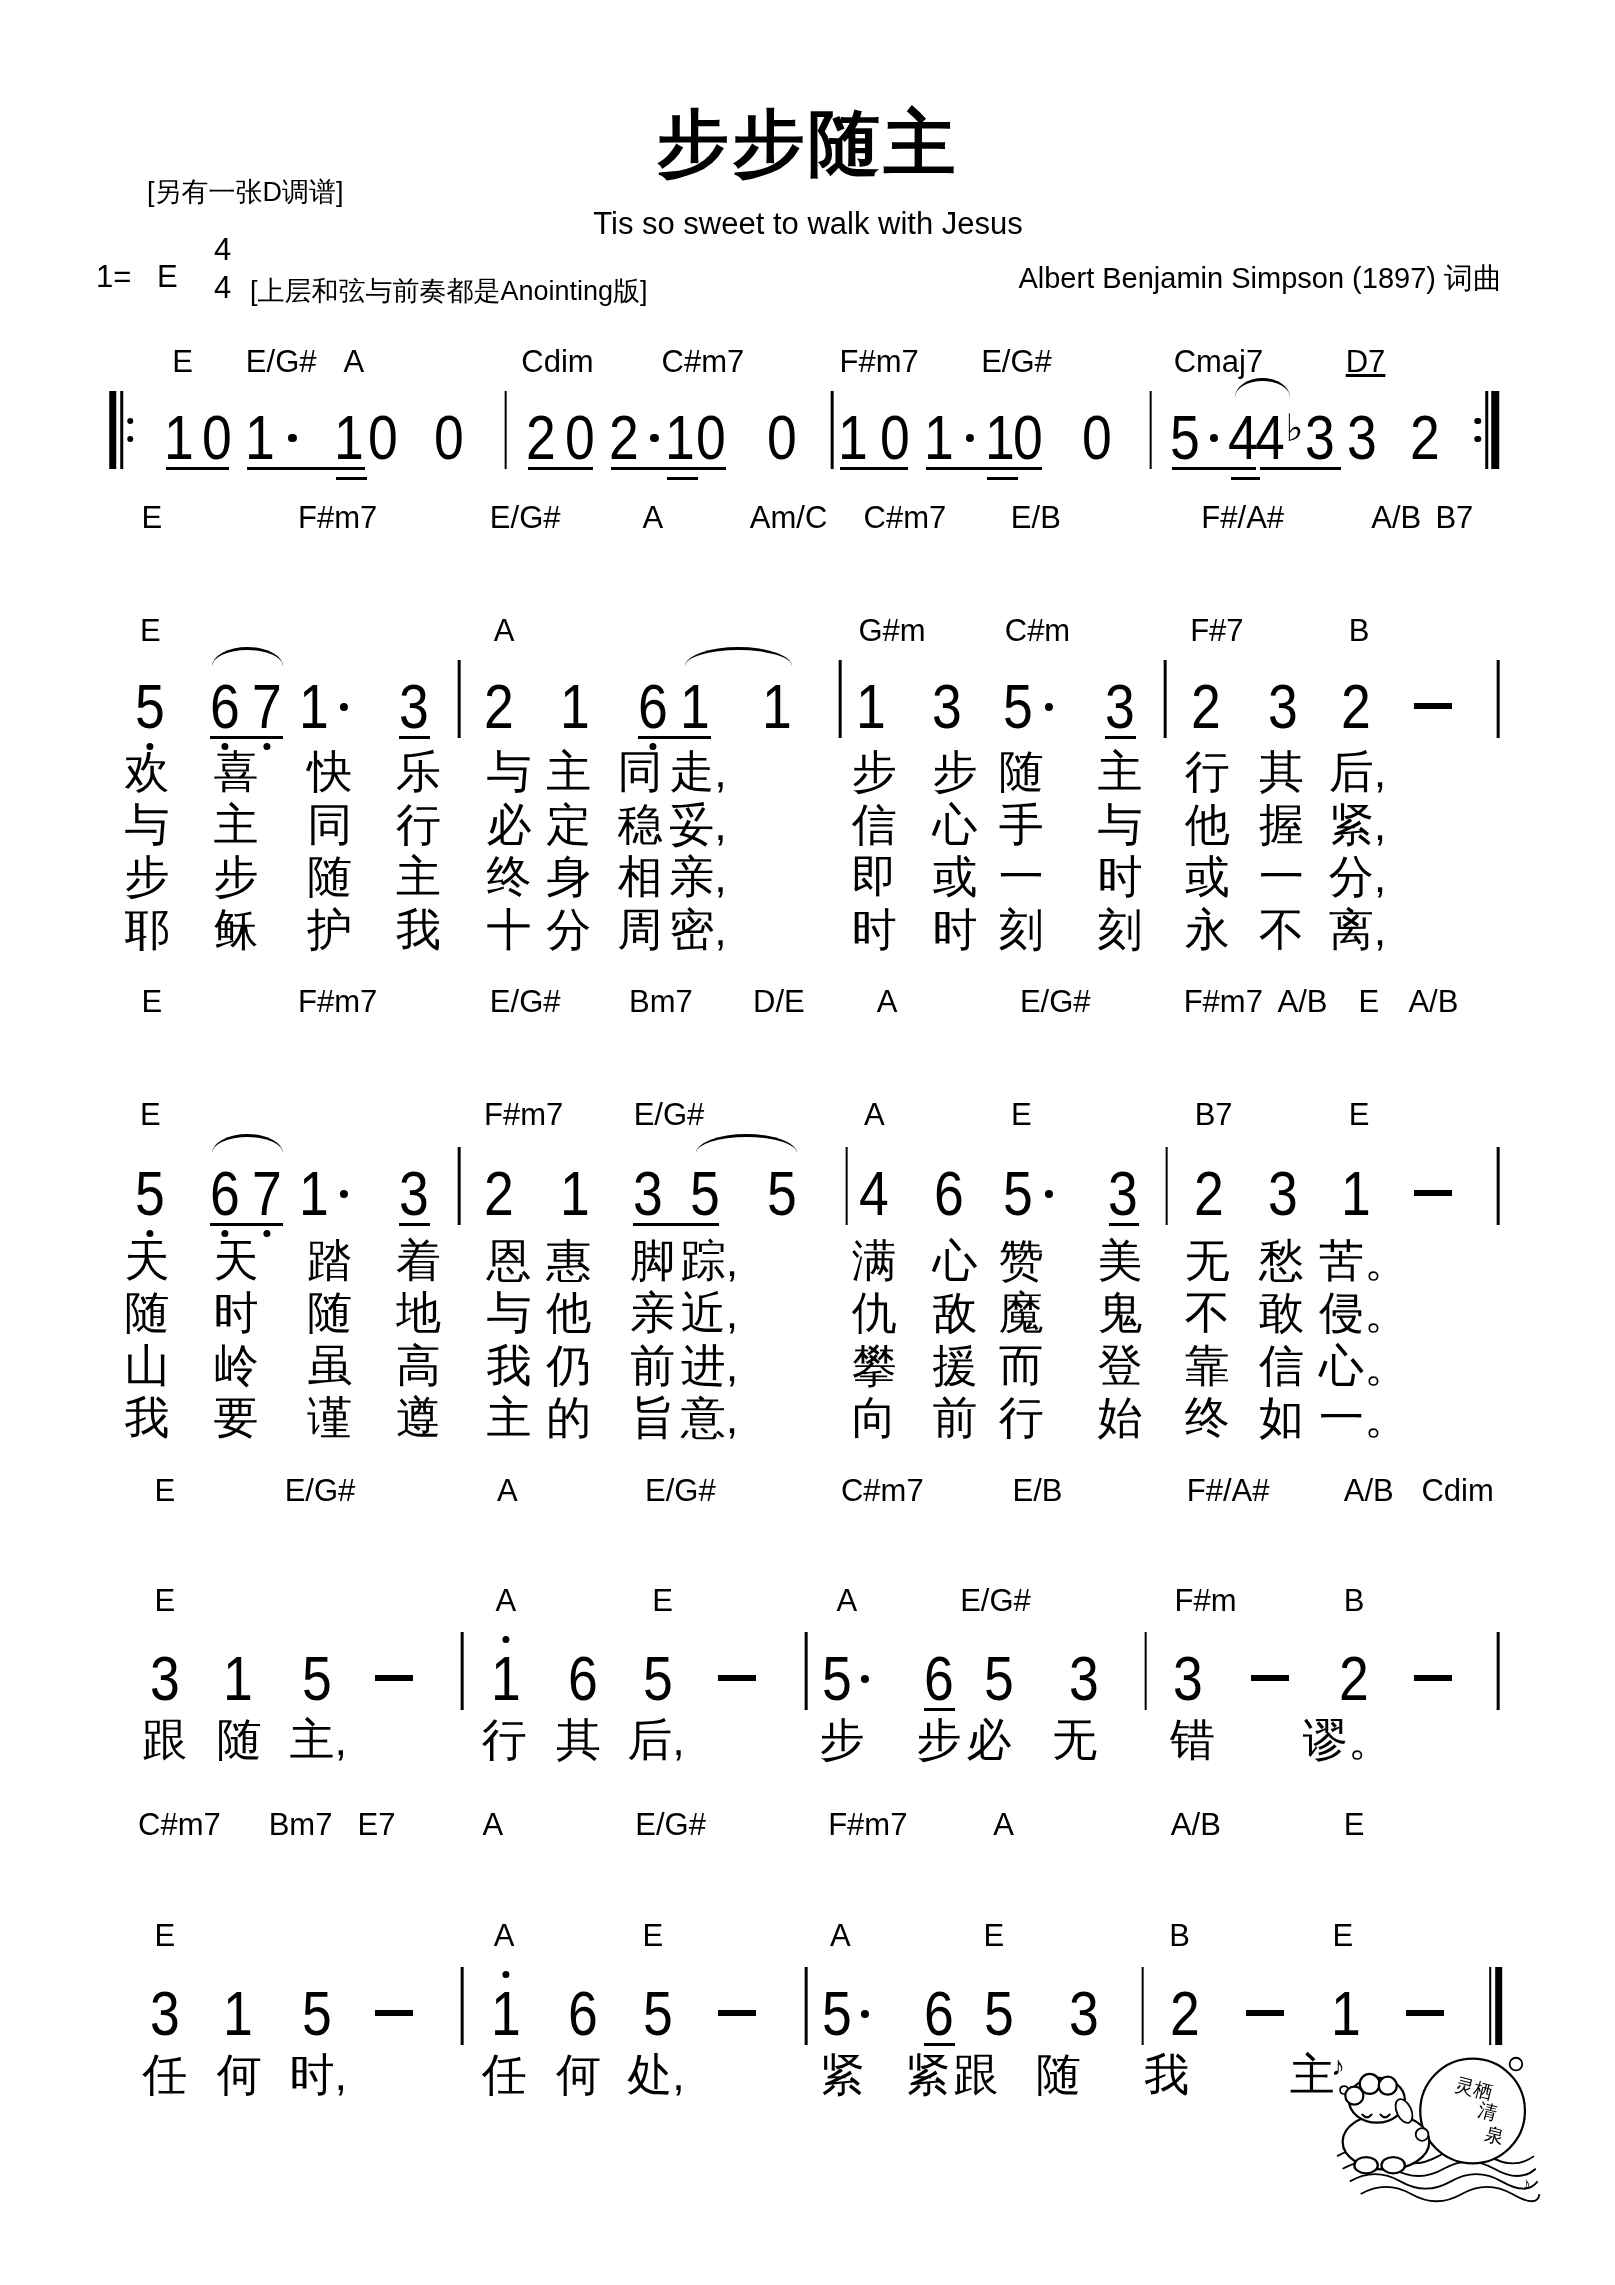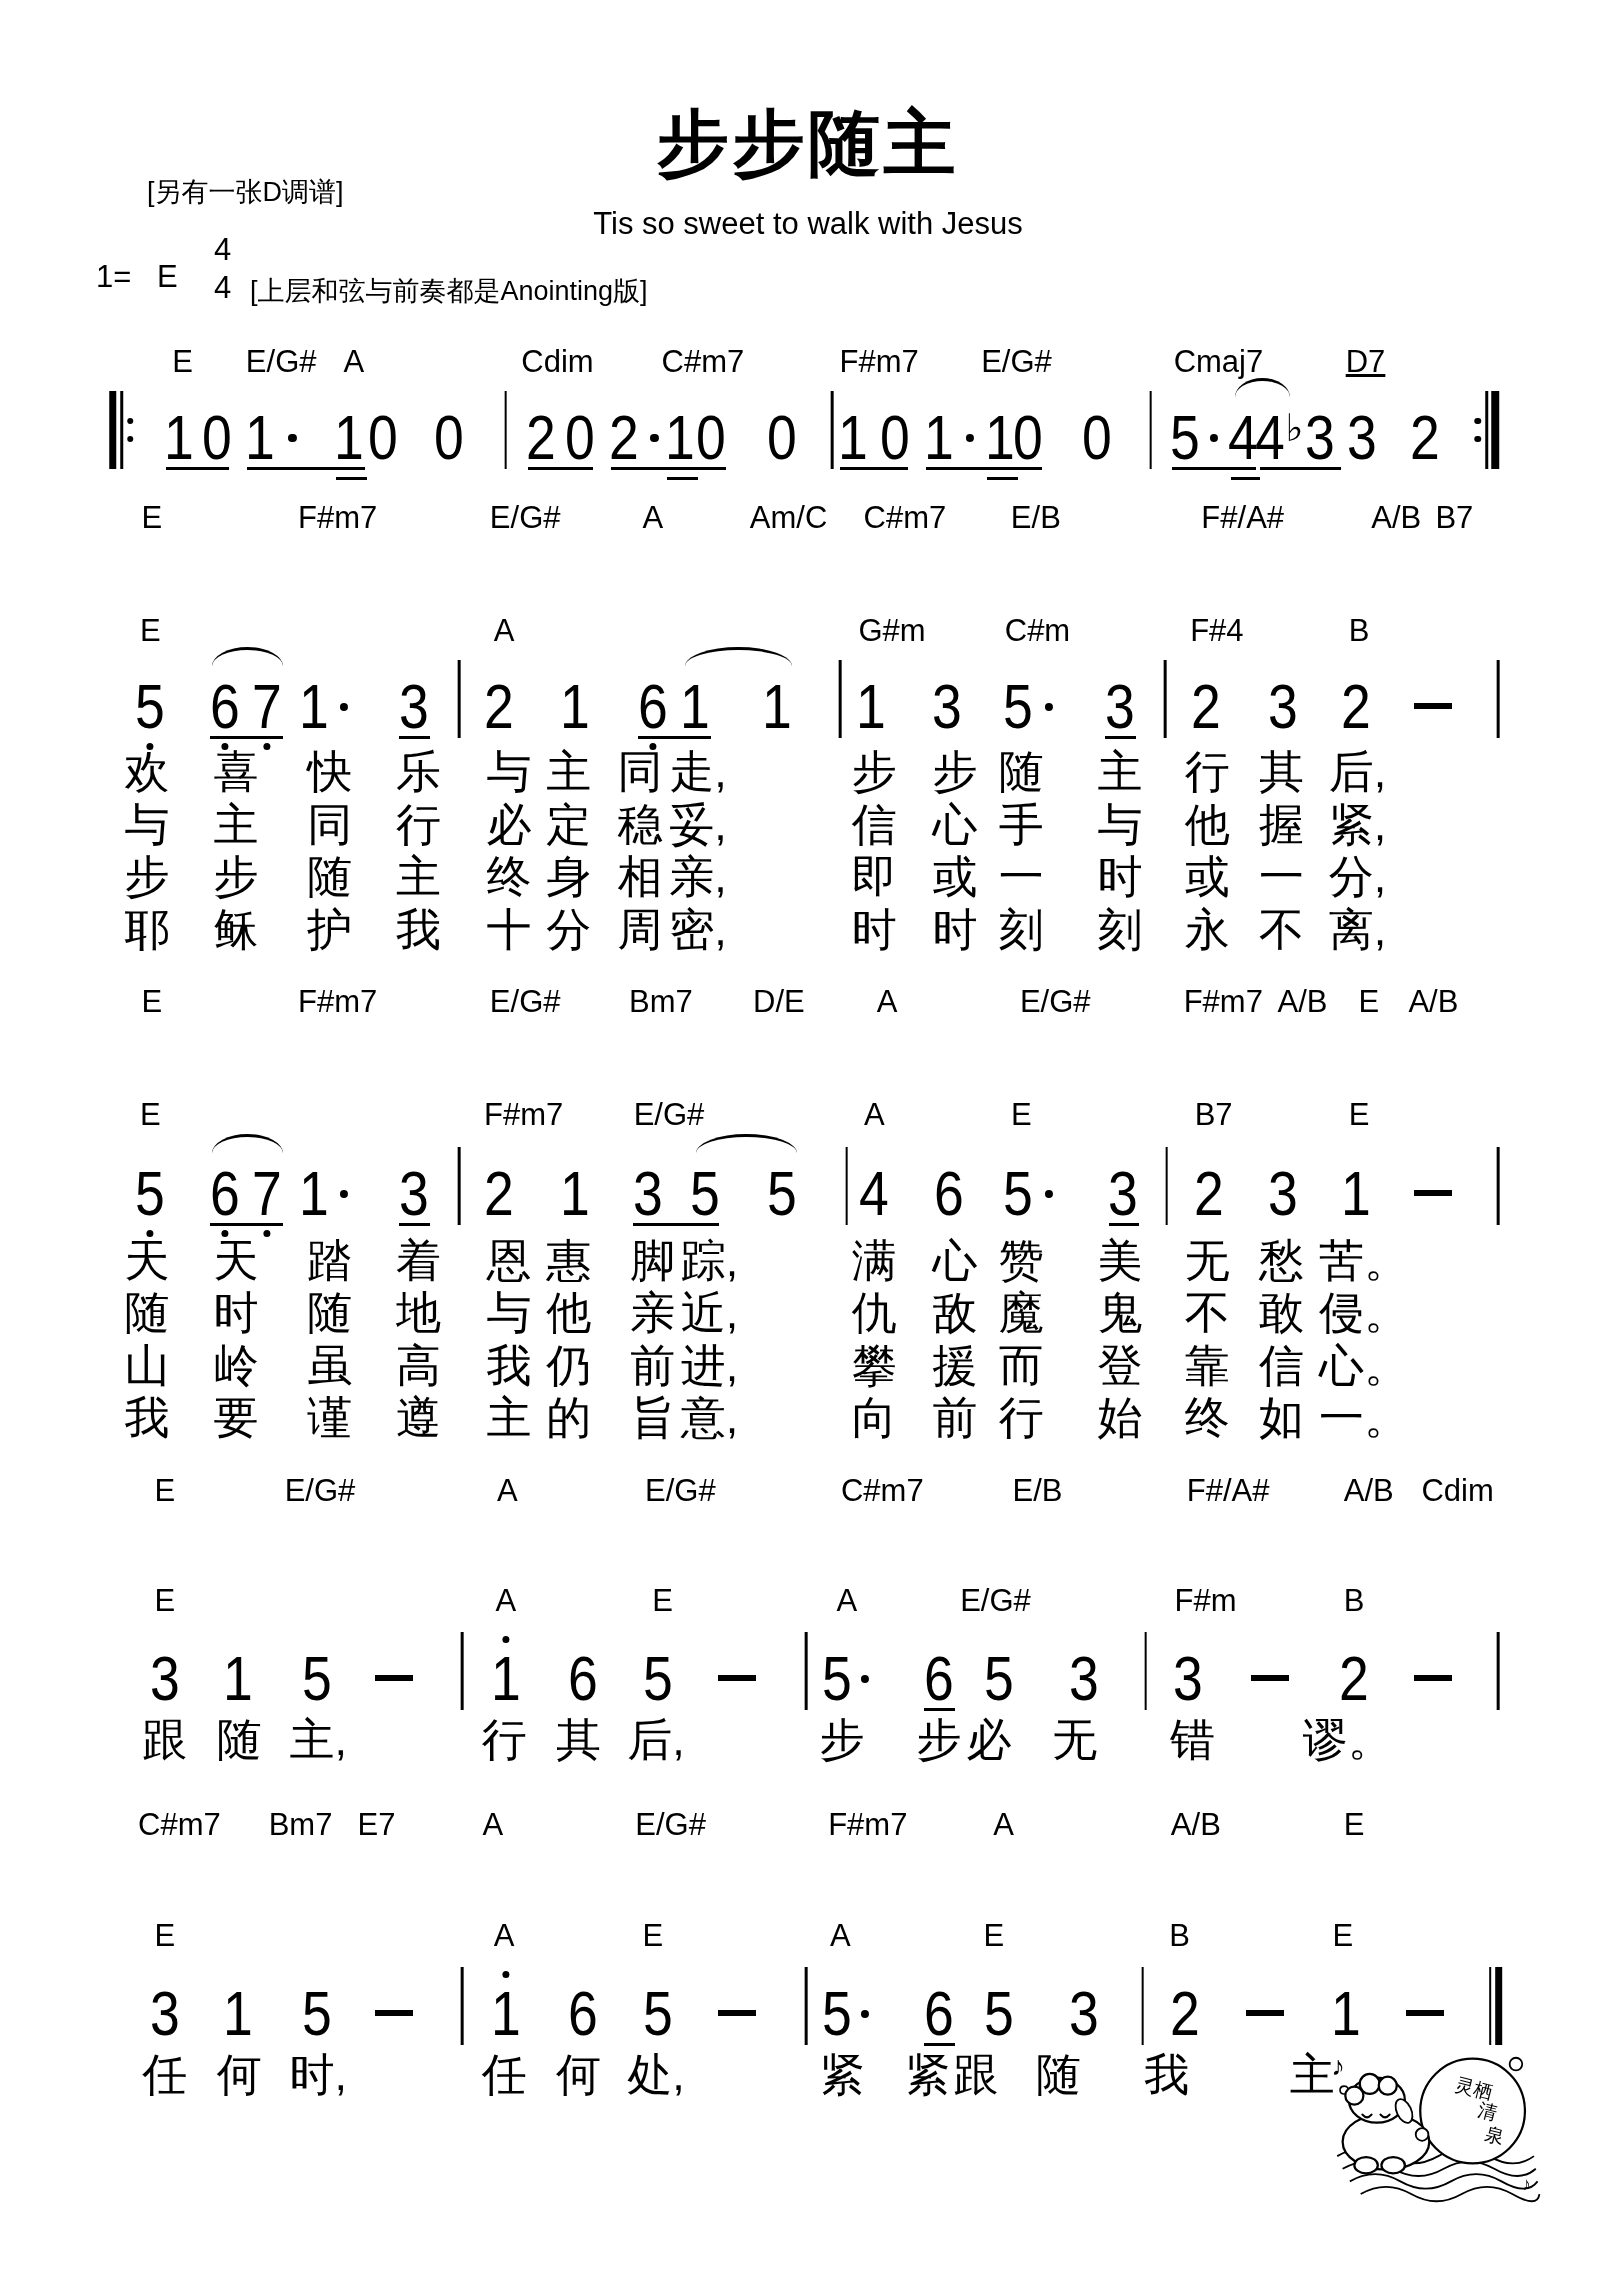--- a/index.html
+++ b/index.html
@@ -59,20 +59,21 @@
 
 <div class="page">
   <div class="abs altnote">[另有一张D调谱]</div>
   <div class="abs ctr subtitle">Tis so sweet to walk with Jesus</div>
   <div class="abs ctr title">步步随主</div>
   <div class="abs keylabel">1=</div>
   <div class="abs keyval">E</div>
   <div class="abs fracn">4</div>
   <div class="abs fracd">4</div>
   <div class="abs arrnote">[上层和弦与前奏都是Anointing版]</div>
+  <div class="abs credit">Albert Benjamin Simpson (1897) 词曲</div>
 
   <div id="score">
       <div class="row chords" style="top: 344px;">
         <span class="chord" style="left: 11.3%;">E</span>
         <span class="chord" style="left: 17.4%;">E/G#</span>
         <span class="chord" style="left: 21.9%;">A</span>
         <span class="chord" style="left: 34.5%;">Cdim</span>
         <span class="chord" style="left: 43.5%;">C#m7</span>
         <span class="chord" style="left: 54.4%;">F#m7</span>
         <span class="chord" style="left: 62.9%;">E/G#</span>
@@ -148,21 +149,21 @@
         <span class="chord" style="left: 64.1%;">E/B</span>
         <span class="chord" style="left: 76.9%;">F#/A#</span>
         <span class="chord" style="left: 86.4%;">A/B</span>
         <span class="chord" style="left: 90%;">B7</span>
       </div>
       <div class="row chords" style="top: 613px;">
         <span class="chord" style="left: 9.3%;">E</span>
         <span class="chord" style="left: 31.2%;">A</span>
         <span class="chord" style="left: 55.2%;">G#m</span>
         <span class="chord" style="left: 64.2%;">C#m</span>
-        <span class="chord" style="left: 75.3%;">F#4</span>
+        <span class="chord" style="left: 75.3%;">F#7</span>
         <span class="chord" style="left: 84.1%;">B</span>
       </div>
       <div class="row notes" style="top: 660px;">
         <span class="note" style="left: 9.3%;">5</span>
         <div class="ldot" style="left: 9.3%;"></div>
         <span class="note" style="left: 13.9%;">6</span>
         <div class="ldot" style="left: 13.9%;"></div>
         <span class="note" style="left: 16.5%;">7</span>
         <div class="ldot" style="left: 16.5%;"></div>
         <span class="note" style="left: 19.4%;">1</span>

